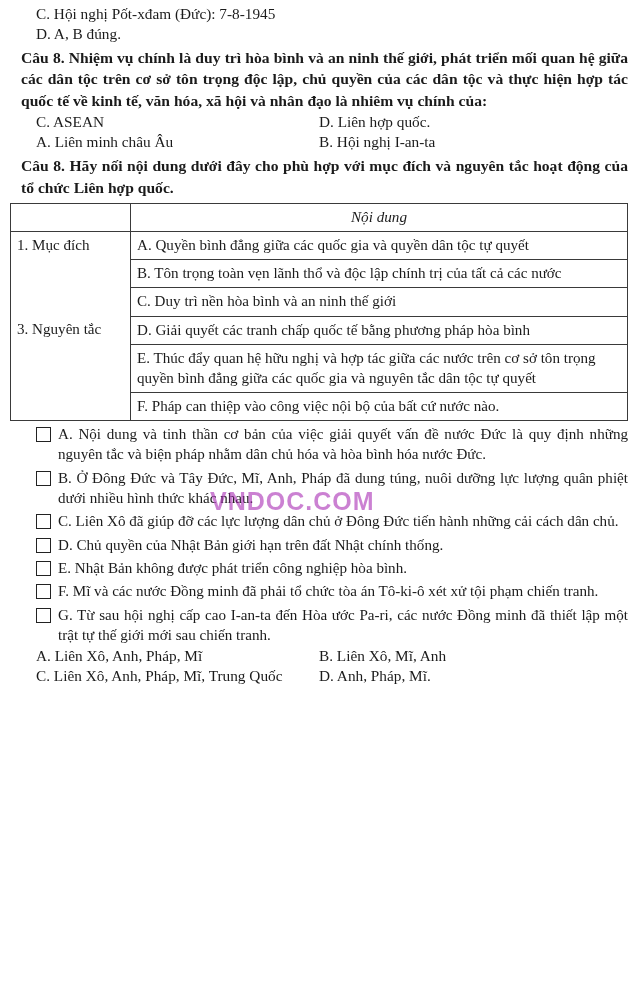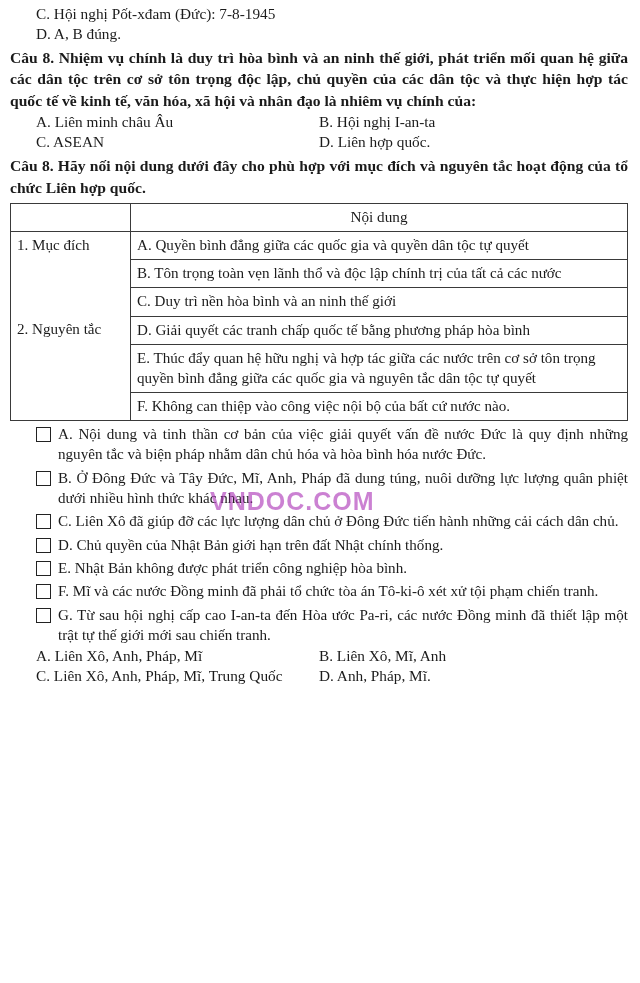--- a/index.html
+++ b/index.html
@@ -52,20 +52,21 @@
   }
   table.content-table td, table.content-table th {
     border: 1px solid #3a3a3a;
     padding: 3px 6px 4px 6px;
     vertical-align: top;
     line-height: 1.33;
     font-weight: normal;
   }
   table.content-table th {
     text-align: center;
+    font-style: italic;
     font-size: 15.2px;
     padding: 3px 0 4px 0;
     margin-left: 48px;
   }
   td.col-left {
     width: 120px;
     text-align: left;
     vertical-align: middle;
     padding-left: 10px;
   }
@@ -98,38 +99,38 @@
     top: 487px;
     font-family: "Liberation Sans", sans-serif;
     font-size: 25px;
     font-weight: bold;
     color: #a21caf;
     opacity: 0.55;
     letter-spacing: 1px;
     pointer-events: none;
     white-space: nowrap;
   }
-  .block-just { text-align: justify; }
+  .block-just { text-align: justify; margin-left: 11px; }
 </style>
 </head>
 <body>
 
 <div class="page">
 
   <div class="line indent-opt">C. Hội nghị Pốt-xđam (Đức): 7-8-1945</div>
   <div class="line indent-opt">D. A, B đúng.</div>
 
   <p class="q block-just">Câu 8. Nhiệm vụ chính là duy trì hòa bình và an ninh thế giới, phát triển mối quan hệ giữa các dân tộc trên cơ sở tôn trọng độc lập, chủ quyền của các dân tộc và thực hiện hợp tác quốc tế về kinh tế, văn hóa, xã hội và nhân đạo là nhiêm vụ chính của:</p>
   <div class="opt-row">
+    <div class="indent-opt">C. ASEAN</div>
+    <div>D. Liên hợp quốc.</div>
+  </div>
+  <div class="opt-row">
     <div class="indent-opt">A. Liên minh châu Âu</div>
     <div>B. Hội nghị I-an-ta</div>
-  </div>
-  <div class="opt-row">
-    <div class="indent-opt">C. ASEAN</div>
-    <div>D. Liên hợp quốc.</div>
   </div>
 
   <p class="q block-just">Câu 8. Hãy nối nội dung dưới đây cho phù hợp với mục đích và nguyên tắc hoạt động của tổ chức Liên hợp quốc.</p>
 
   <table class="content-table">
     <tbody>
         <tr>
       <th style="width:120px;"></th>
       <th>Nội dung</th>
     </tr>
@@ -139,30 +140,30 @@
     </tr>
     <tr>
       <td class="col-left nb nt"></td>
       <td class="col-right">B. Tôn trọng toàn vẹn lãnh thổ và độc lập chính trị của tất cả các nước</td>
     </tr>
     <tr>
       <td class="col-left nb nt"></td>
       <td class="col-right">C. Duy trì nền hòa bình và an ninh thế giới</td>
     </tr>
     <tr>
-      <td class="col-left nb nt">2. Nguyên tắc</td>
+      <td class="col-left nb nt">3. Nguyên tắc</td>
       <td class="col-right">D. Giải quyết các tranh chấp quốc tế bằng phương pháp hòa bình</td>
     </tr>
     <tr>
       <td class="col-left nb nt"></td>
       <td class="col-right">E. Thúc đẩy quan hệ hữu nghị và hợp tác giữa các nước trên cơ sở tôn trọng quyền bình đẳng giữa các quốc gia và nguyên tắc dân tộc tự quyết</td>
     </tr>
     <tr>
       <td class="col-left nt"></td>
-      <td class="col-right">F. Không can thiệp vào công việc nội bộ của bất cứ nước nào.</td>
+      <td class="col-right">F. Pháp can thiệp vào công việc nội bộ của bất cứ nước nào.</td>
     </tr>
   </tbody>
     </table>
 
 
   <div class="cb-item">
     <span class="cb"></span>
     <span class="cb-text">A. Nội dung và tinh thần cơ bản của việc giải quyết vấn đề nước Đức là quy định những nguyên tắc và biện pháp nhằm dân chủ hóa và hòa bình hóa nước Đức.</span>
   </div>
   <div class="cb-item">

